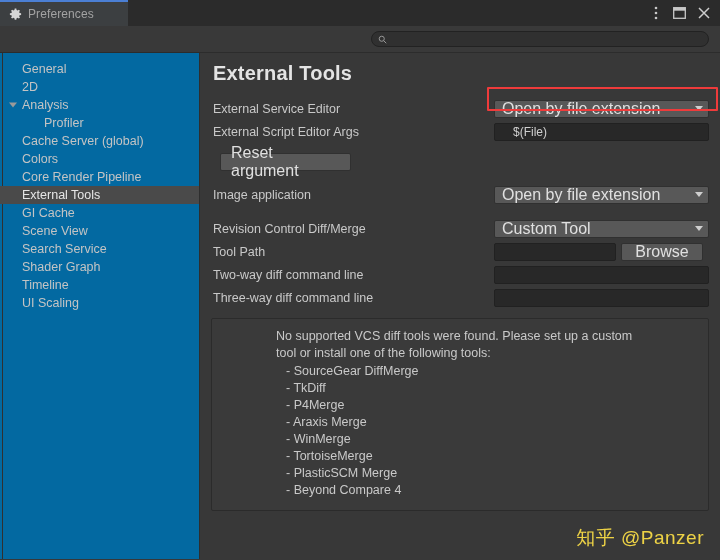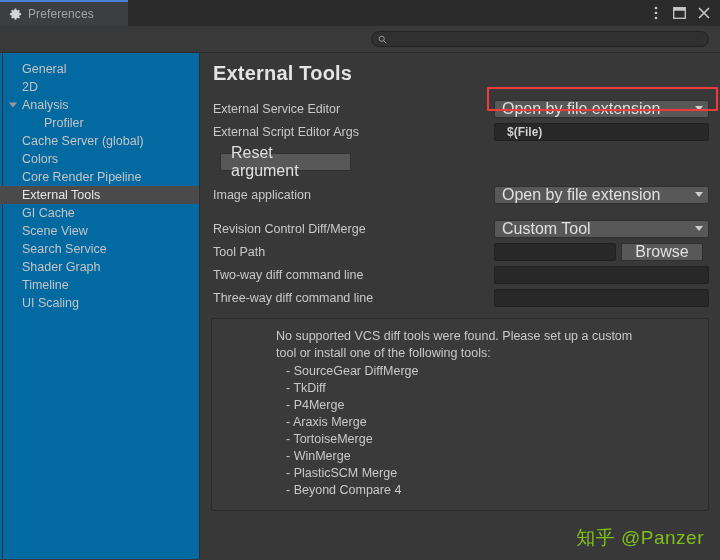--- a/index.html
+++ b/index.html
@@ -185,24 +185,23 @@
   }
 
   .textfield {
     flex: 1;
     height: 18px;
     background: #282828;
     border: 1px solid #212121;
     border-radius: 2px;
     display: flex;
     align-items: center;
-    padding-left: 12px;
+    padding-left: 18px;
     font-size: 12px;
     color: #cfcfcf;
-    font-weight: bold;
   }
 
   .btn {
     height: 18px;
     background: #585858;
     border: 1px solid #303030;
     border-radius: 2px;
     display: inline-flex;
     align-items: center;
     justify-content: center;
@@ -250,21 +249,21 @@
     pointer-events: none;
     border-radius: 1px;
   }
 
   
   .watermark {
     position: absolute;
     right: 16px;
     bottom: 9px;
     font-size: 19px;
-    color: #84cc16;
+    color: #fde047;
     letter-spacing: .5px;
     opacity: .92;
   }
 </style>
 </head>
 <body>
 
 <div id="app">
 
   <div class="titlebar">
@@ -444,22 +443,22 @@
 
 
       <div class="helpbox">
         <div class="help-text">No supported VCS diff tools were found. Please set up a custom</div>
         <div class="help-text">tool or install one of the following tools:</div>
         <div class="help-list">
           <div class="help-list-item">- SourceGear DiffMerge</div>
           <div class="help-list-item">- TkDiff</div>
           <div class="help-list-item">- P4Merge</div>
           <div class="help-list-item">- Araxis Merge</div>
+          <div class="help-list-item">- WinMerge</div>
           <div class="help-list-item">- TortoiseMerge</div>
-          <div class="help-list-item">- WinMerge</div>
           <div class="help-list-item">- PlasticSCM Merge</div>
           <div class="help-list-item">- Beyond Compare 4</div>
         </div>
       </div>
 
     </div>
   </div>
 
   <div class="highlight-box" style="left:487px; top:87px; width:231px; height:24px;"></div>
 

